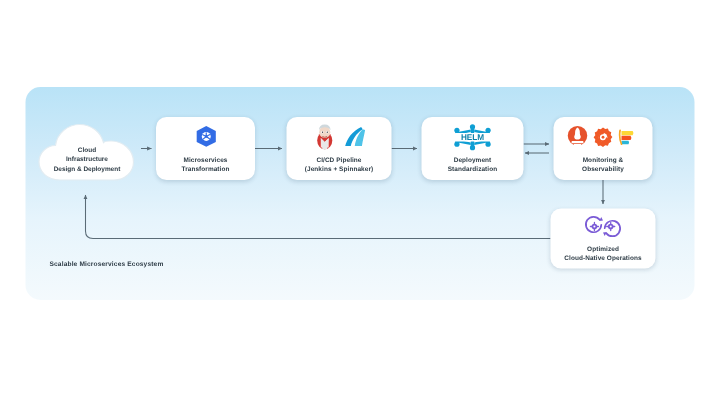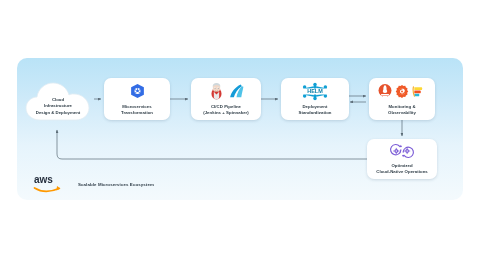--- a/index.html
+++ b/index.html
@@ -202,21 +202,14 @@
       </g>
     </svg>
   </div>
   <div class="lbl">
     <div>Optimized</div>
     <div>Cloud-Native Operations</div>
   </div>
 </div>
 
 <div id="footer">
-  <div id="aws-logo">
-    <svg width="34" height="22" viewBox="0 0 68 44">
-      <text x="2" y="20" font-size="20" font-weight="bold" fill="#252f3e" font-family="Liberation Sans, sans-serif">aws</text>
-      <path d="M3 30 Q24 43 52 31" stroke="#ff9900" stroke-width="3.4" fill="none" stroke-linecap="round"></path>
-      <path d="M48 26 L55 31 L47 35 Z" fill="#ff9900"></path>
-    </svg>
-  </div>
   <div id="aws-cap">Scalable Microservices Ecosystem</div>
 </div>
 
 </body></html>

